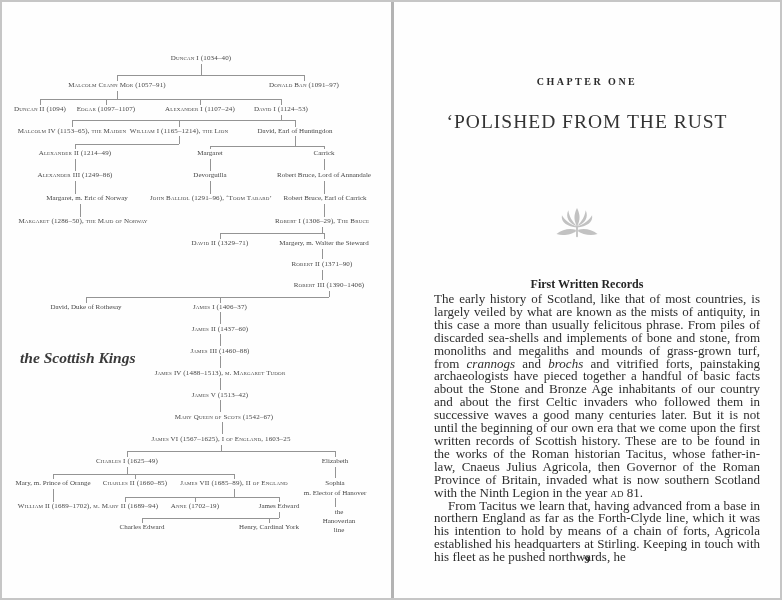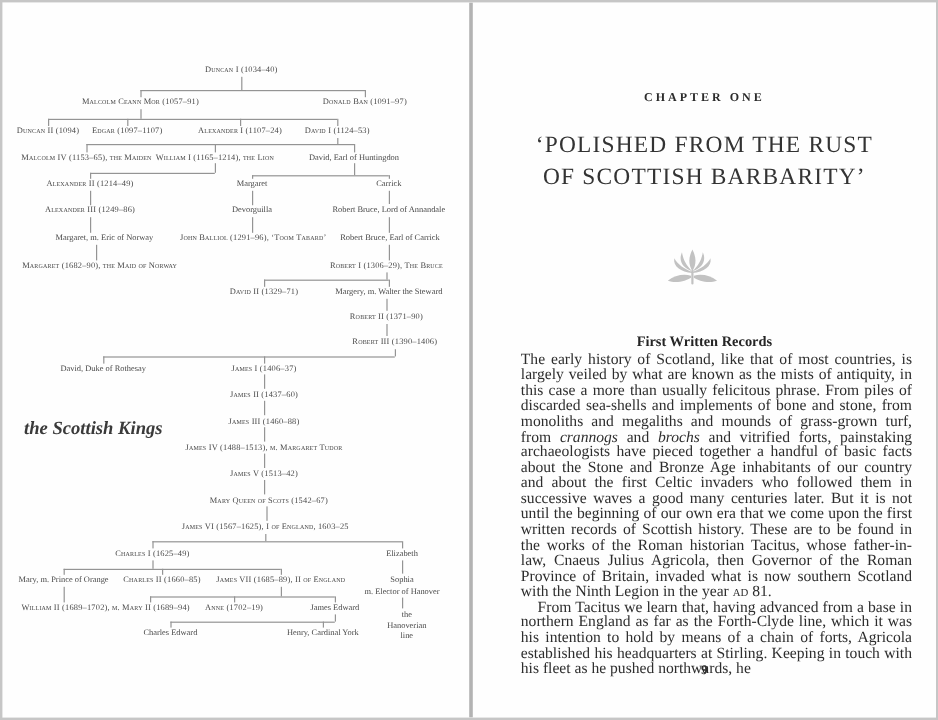--- a/index.html
+++ b/index.html
@@ -71,21 +71,21 @@
       <div class="node" style="left:293px;top:125px">David, Earl of Huntingdon</div>
       <div class="node caps" style="left:73px;top:147px">Alexander II (1214–49)</div>
       <div class="node" style="left:208px;top:147px">Margaret</div>
       <div class="node" style="left:322px;top:147px">Carrick</div>
       <div class="node caps" style="left:73px;top:169px">Alexander III (1249–86)</div>
       <div class="node" style="left:208px;top:169px">Devorguilla</div>
       <div class="node" style="left:322px;top:169px">Robert Bruce, Lord of Annandale</div>
       <div class="node" style="left:85px;top:192px">Margaret, m. Eric of Norway</div>
       <div class="node caps" style="left:209px;top:192px">John Balliol (1291–96), ‘Toom Tabard’</div>
       <div class="node" style="left:323px;top:192px">Robert Bruce, Earl of Carrick</div>
-      <div class="node caps" style="left:81px;top:215px">Margaret (1682–90), the Maid of Norway</div>
+      <div class="node caps" style="left:81px;top:215px">Margaret (1286–50), the Maid of Norway</div>
       <div class="node caps" style="left:320px;top:215px">Robert I (1306–29), The Bruce</div>
       <div class="node caps" style="left:218px;top:237px">David II (1329–71)</div>
       <div class="node" style="left:322px;top:237px">Margery, m. Walter the Steward</div>
       <div class="node caps" style="left:320px;top:258px">Robert II (1371–90)</div>
       <div class="node caps" style="left:327px;top:279px">Robert III (1390–1406)</div>
       <div class="node" style="left:84px;top:301px">David, Duke of Rothesay</div>
       <div class="node caps" style="left:218px;top:301px">James I (1406–37)</div>
       <div class="node caps" style="left:218px;top:323px">James II (1437–60)</div>
       <div class="node caps" style="left:218px;top:345px">James III (1460–88)</div>
       <div class="node caps" style="left:218px;top:367px">James IV (1488–1513), m. Margaret Tudor</div>
@@ -183,21 +183,20 @@
   </div>
 
   <div class="divider"></div>
 
   <div class="page-right">
 
     <div class="chapter-label">CHAPTER ONE</div>
 
     <div class="chapter-title">
       <div>‘POLISHED FROM THE RUST</div>
-      <div>OF SCOTTISH BARBARITY’</div>
     </div>
 
     <div class="ornament">
       <svg width="44" height="42" viewBox="0 0 48 46" xmlns="http://www.w3.org/2000/svg">
         <g fill="#c2c2c2">
           <path d="M24,1 C20.5,8 20,14 24,21 C28,14 27.5,8 24,1 Z"></path>
           <path d="M24,21 C18,15 15.5,10 14.5,3.5 C11,11 15,18 24,21 Z"></path>
           <path d="M24,21 C30,15 32.5,10 33.5,3.5 C37,11 33,18 24,21 Z"></path>
           <path d="M24,21.5 C16,18.5 10.5,14.5 7.5,9 C6,16.5 13.5,21.5 24,22.5 Z"></path>
           <path d="M24,21.5 C32,18.5 37.5,14.5 40.5,9 C42,16.5 34.5,21.5 24,22.5 Z"></path>

